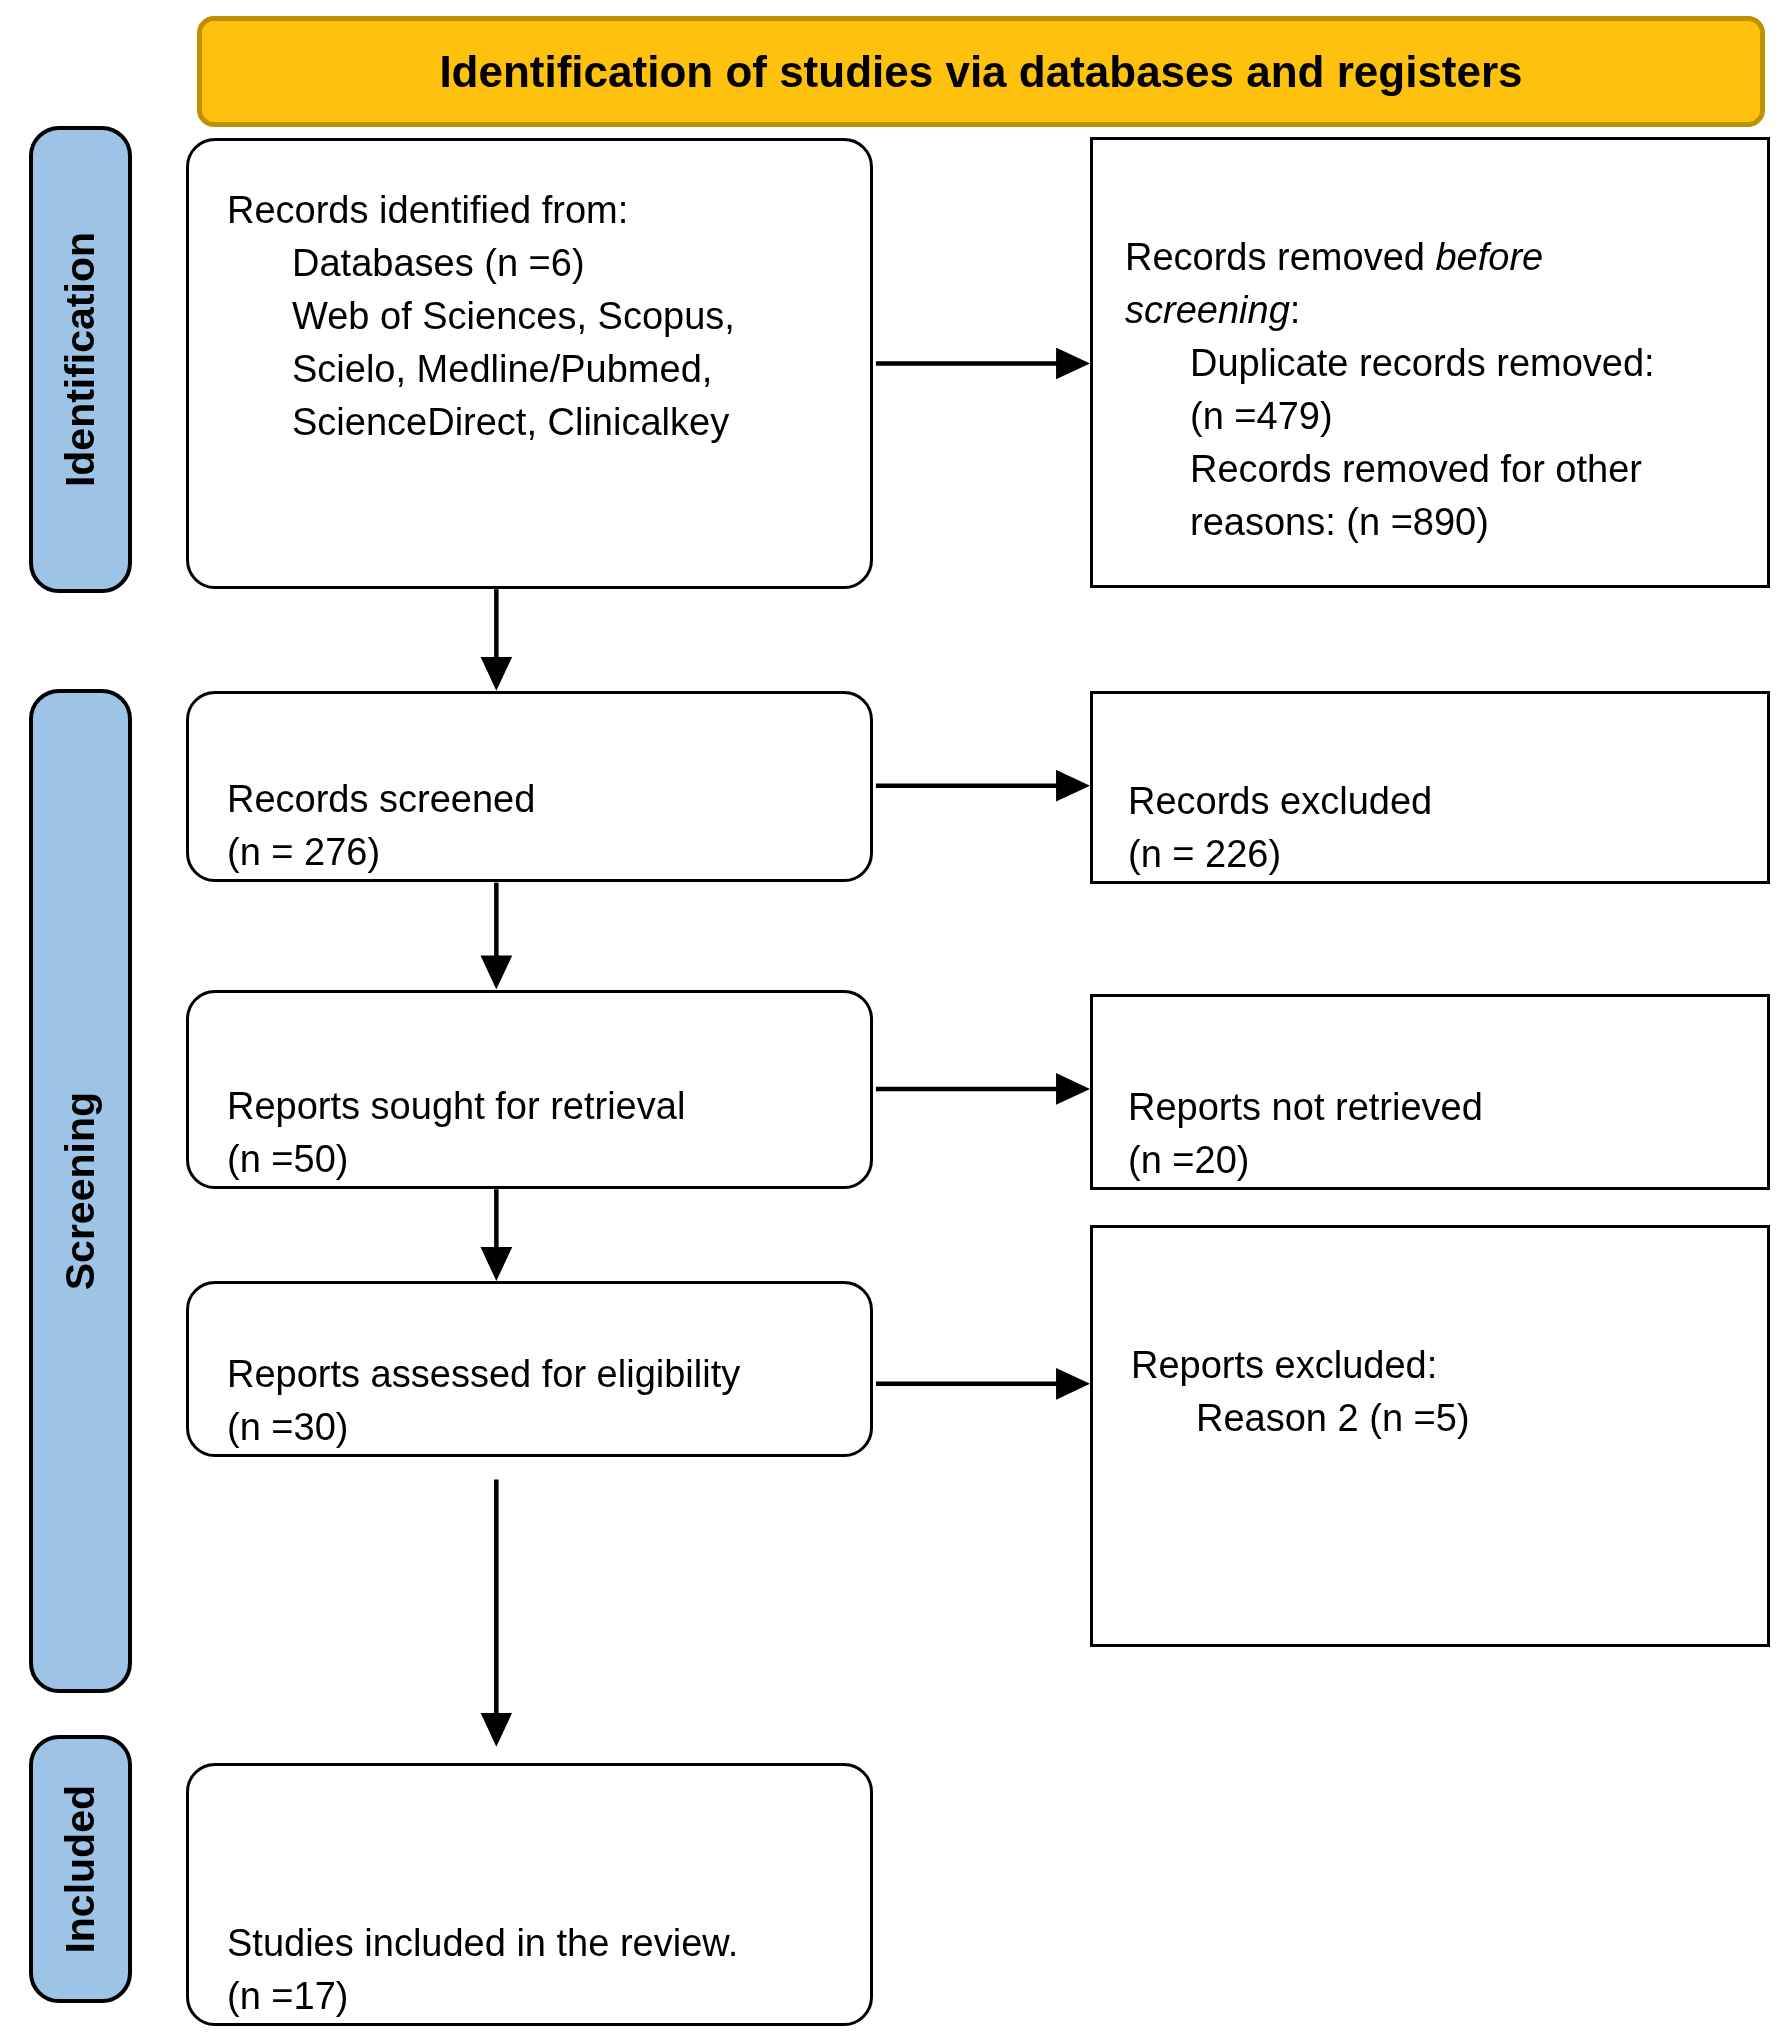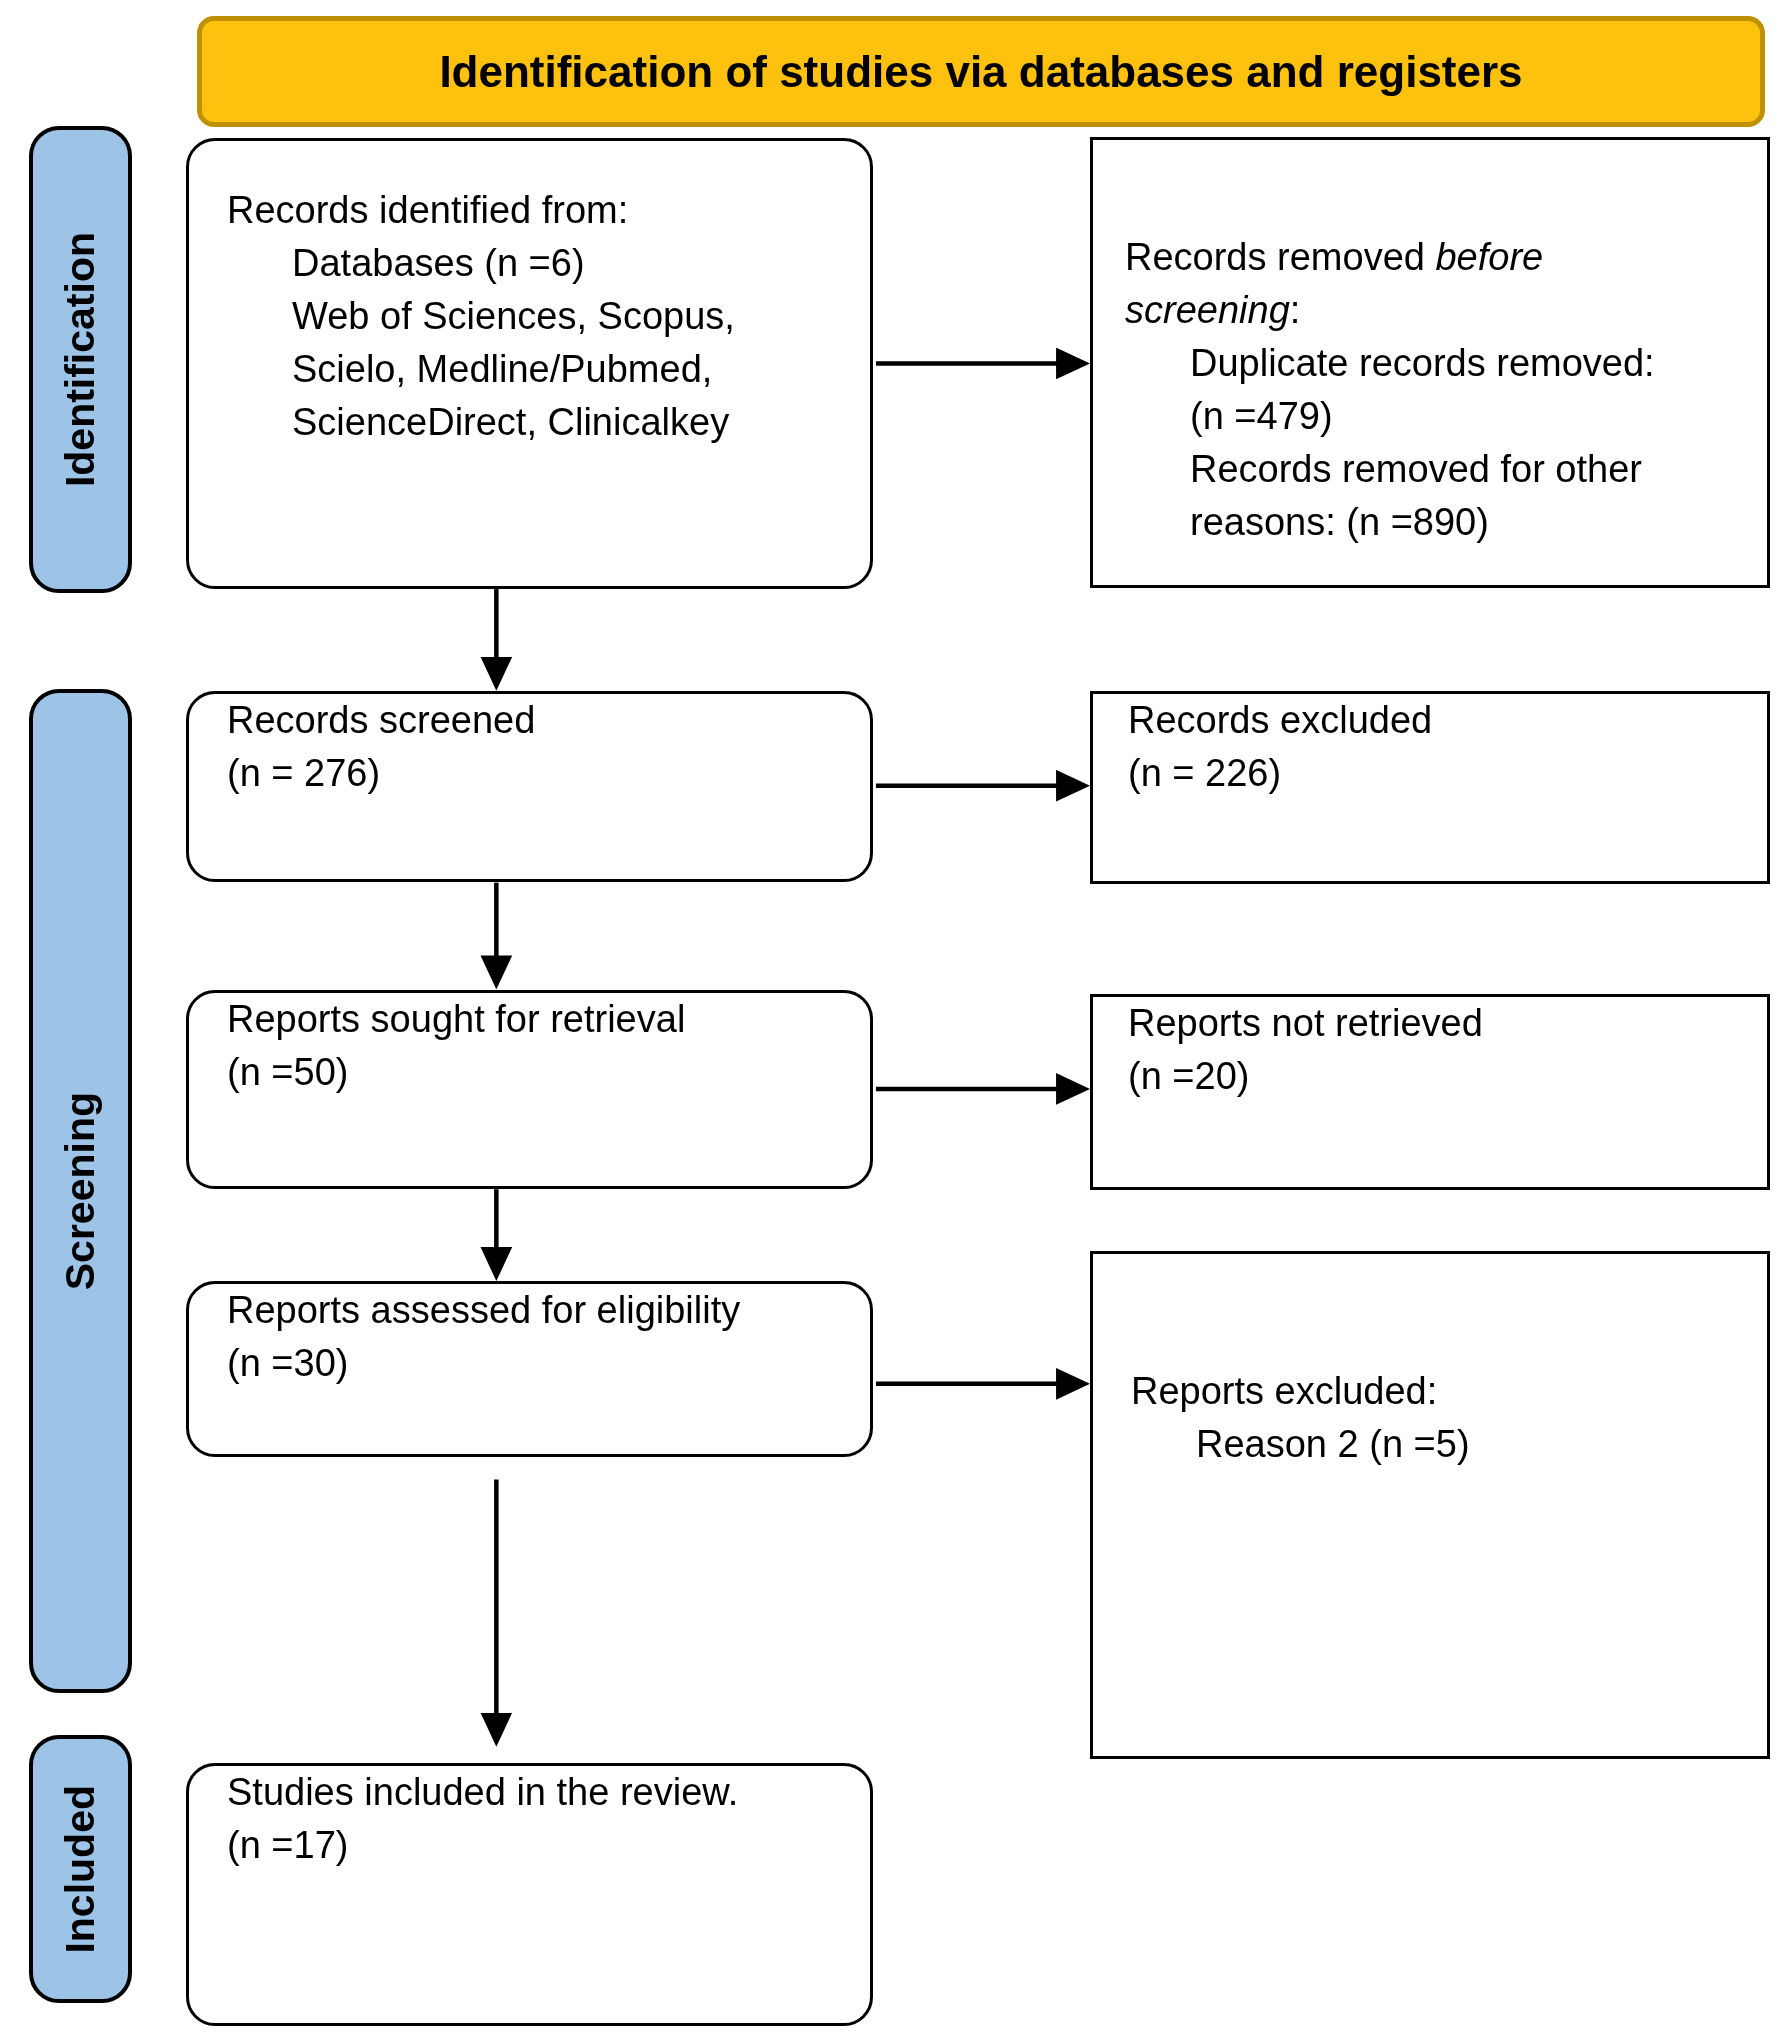--- a/index.html
+++ b/index.html
@@ -35,32 +35,32 @@
   #stage-identification{top:126px;height:467px;}
   #stage-screening{top:689px;height:1004px;}
   #stage-included{top:1735px;height:268px;}
   
   .flowbox{
     position:absolute;background:#fff;border:3.9px solid #000;
     font-size:38px;line-height:53px;
   }
   .col-left{left:186px;width:687px;border-radius:29px;}
   .col-right{left:1090px;width:680px;}
-  .centered{display:flex;flex-direction:column;justify-content:flex-start;}
+  .centered{display:flex;flex-direction:column;justify-content:flex-end;}
   .indent{padding-left:65px;}
   .gap-above{margin-top:53px;}
   .it{font-style:italic;}
   #box-records-identified{top:138px;height:451px;padding:43px 19.4px 0 38px;}
   #box-records-removed  {top:137px;height:451px;padding:91px 19.4px 0 32px;}
   #box-records-screened {top:691px;height:191px;padding-left:38px;}
   #box-records-excluded {top:691px;height:193px;padding-left:35px;}
   #box-reports-sought   {top:990px;height:199px;padding-left:38px;}
   #box-reports-not-retrieved{top:994px;height:196px;padding-left:35px;}
   #box-reports-assessed {top:1281px;height:176px;padding-left:38px;}
-  #box-reports-excluded {top:1251px;height:508px;padding:111px 19.4px 0 38px;}
+  #box-reports-excluded {top:1225px;height:422px;padding:111px 19.4px 0 38px;}
   #box-studies-included {top:1747px;height:263px;padding-left:38px;margin-top:16px;}
   
   #arrows{position:absolute;left:0;top:0;width:1790px;height:2035px;pointer-events:none;}
   #arrows line{stroke:#000;stroke-width:7;}
   #arrows path{fill:#000;}
 </style>
 </head>
 <body>
 
 <div id="page">

